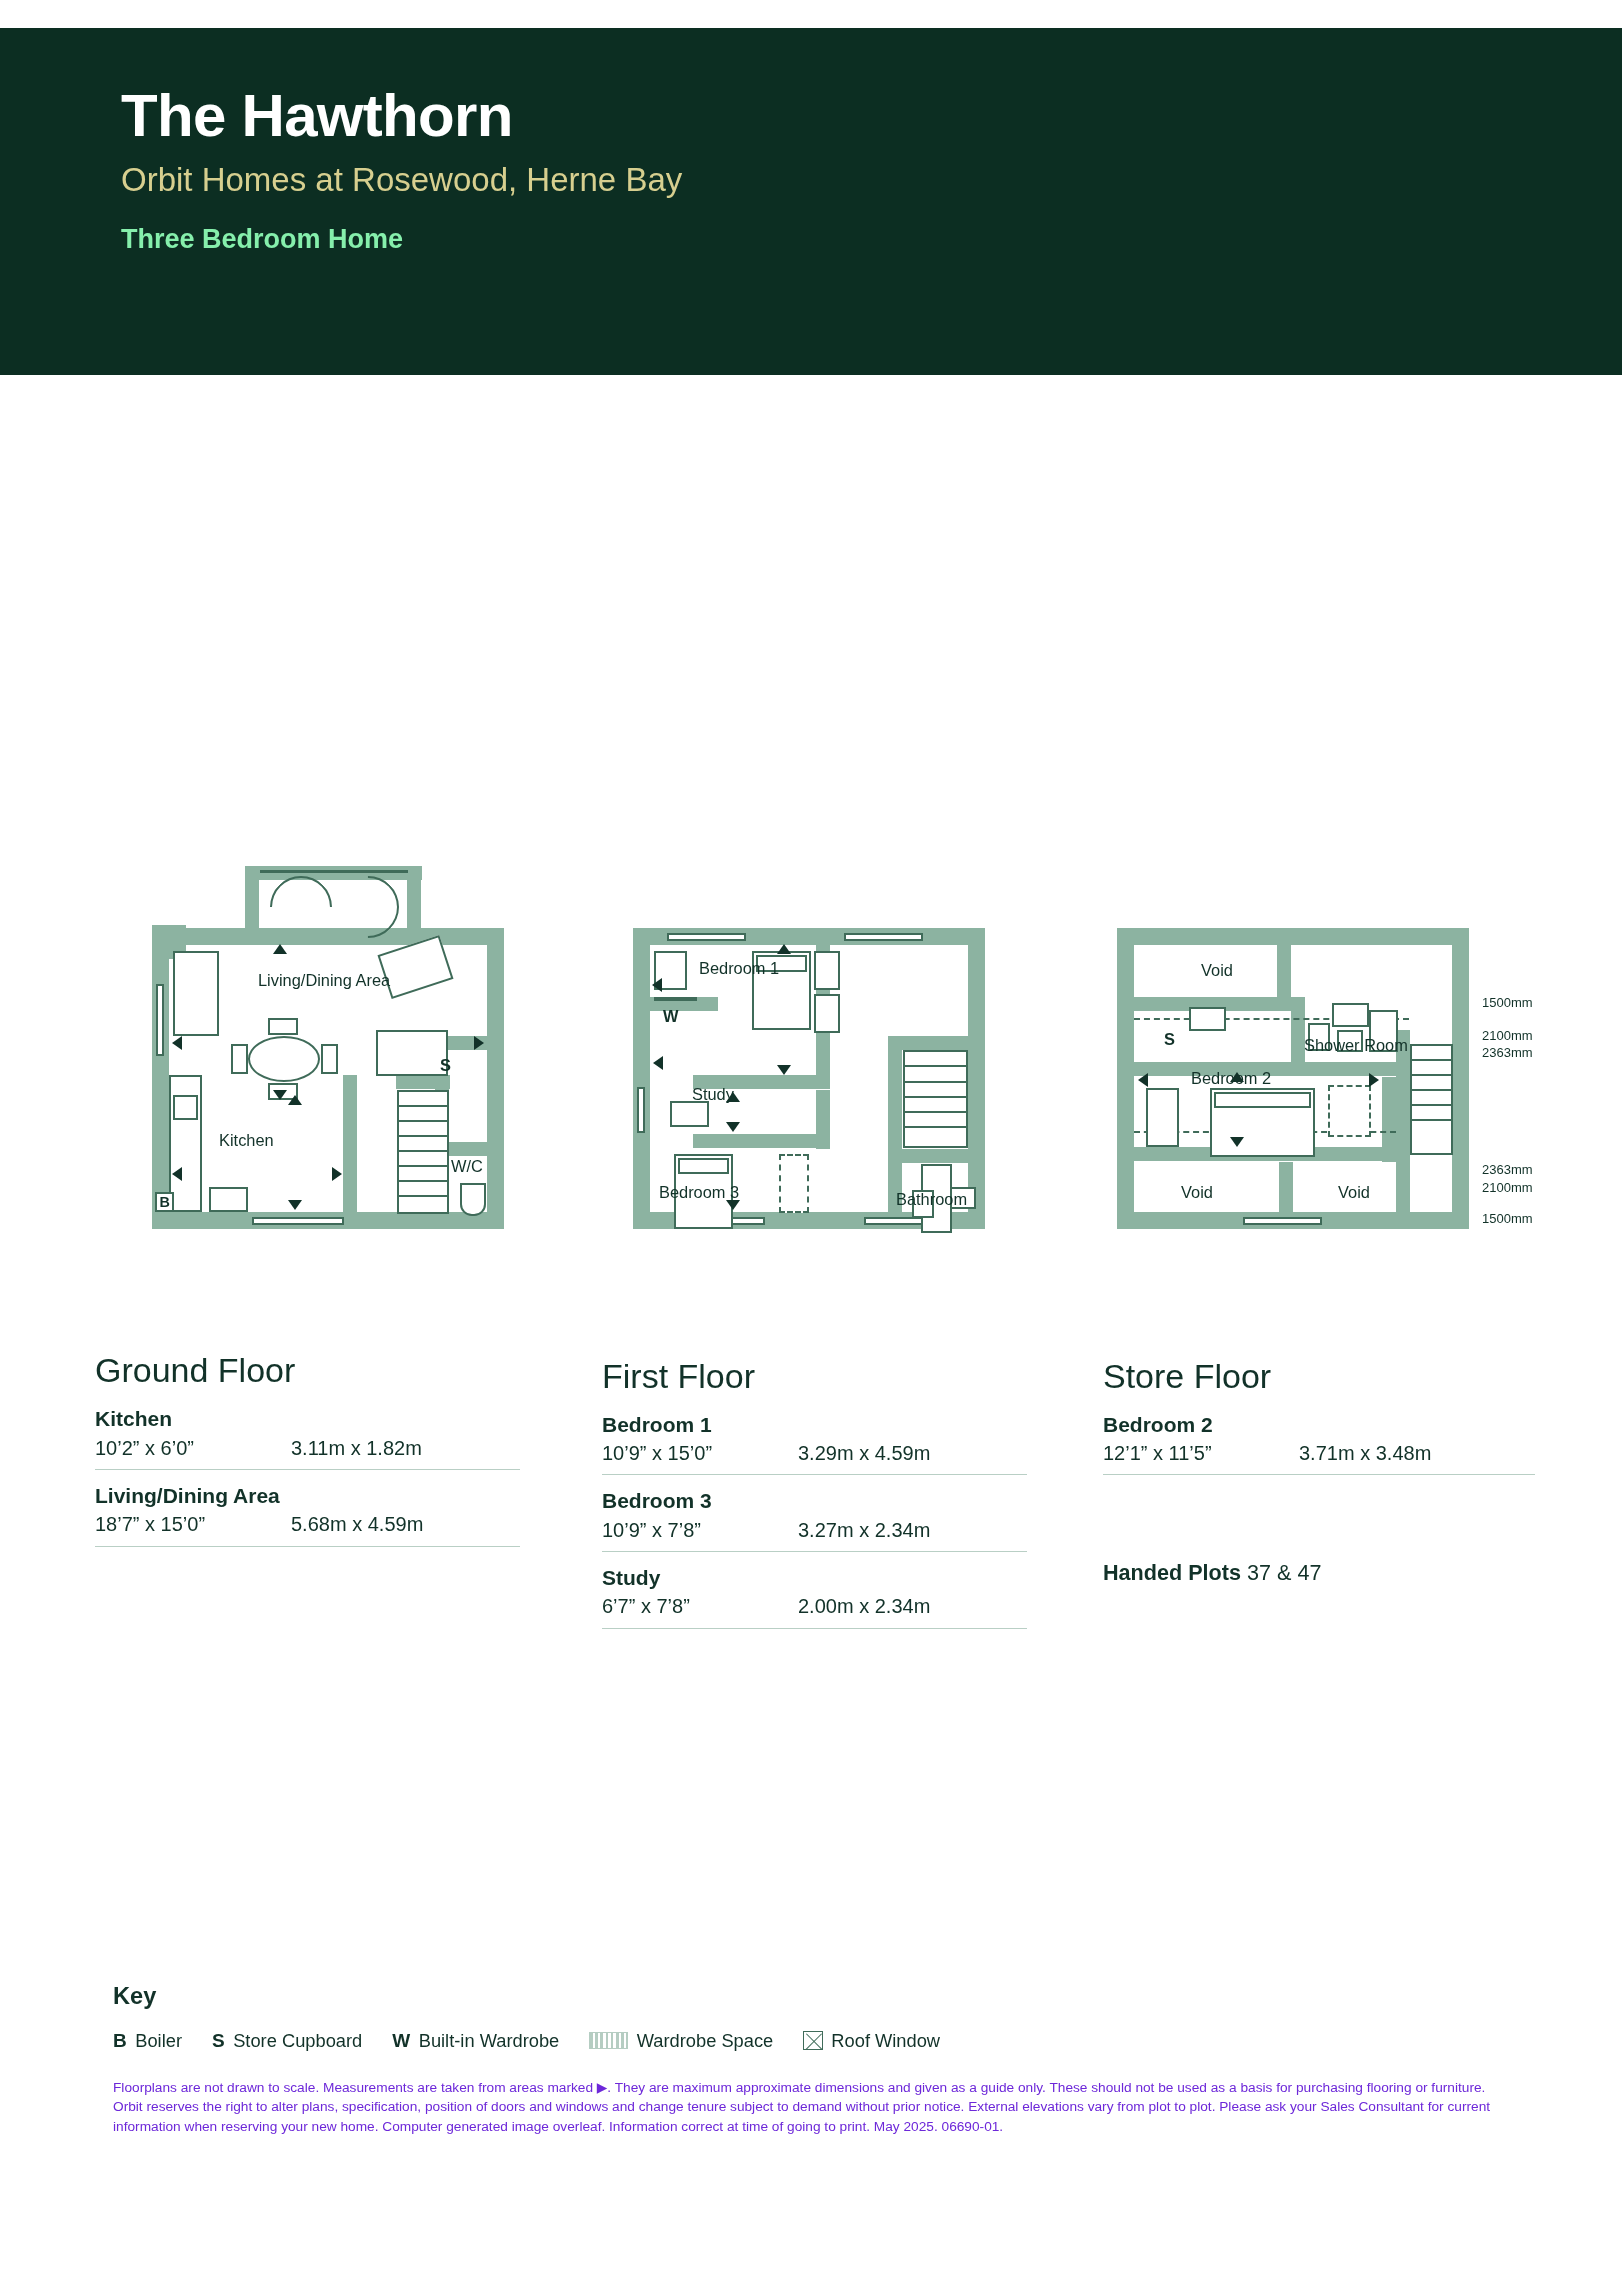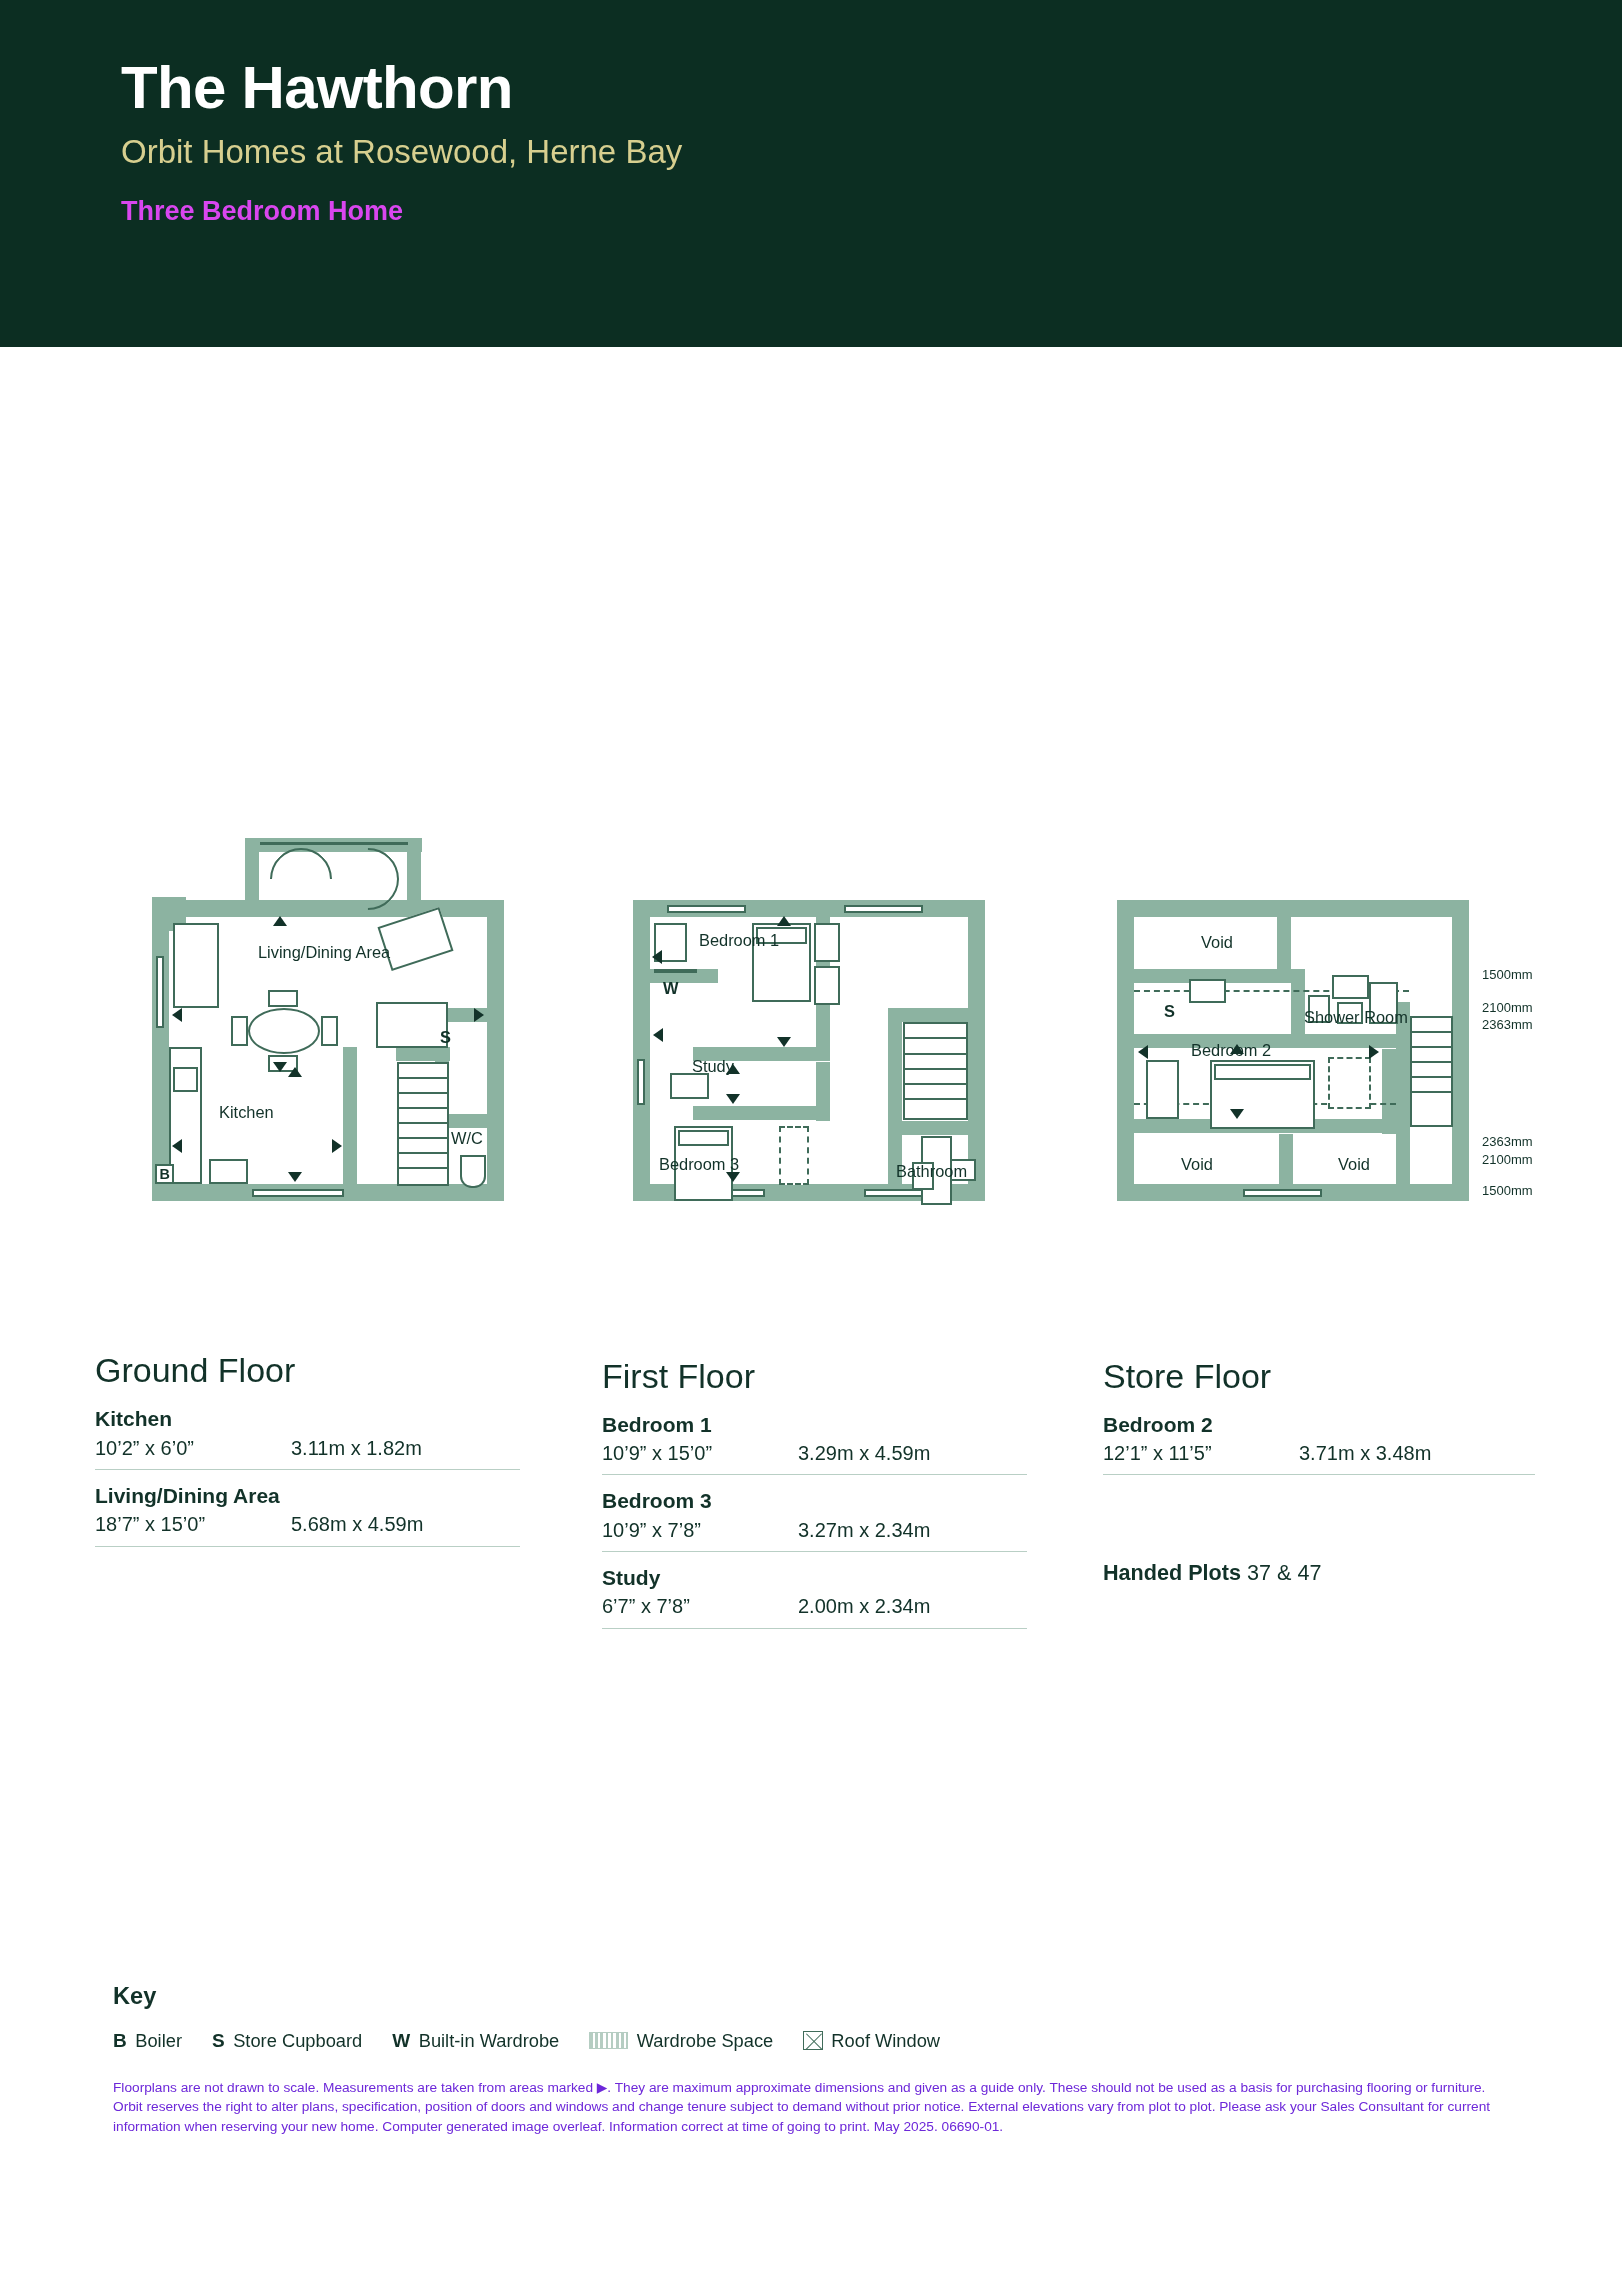--- a/index.html
+++ b/index.html
@@ -13,40 +13,41 @@
     position: relative;
     overflow: hidden;
   }
 
   
   .header {
     width: 100%;
     height: 347px;
     background: #0c2e22;
     padding: 56px 0 12px 121px;
+    margin-top: 28px;
   }
   .header h1 {
     margin: 0;
     font-size: 60px;
     font-weight: bold;
     color: #ffffff;
     letter-spacing: -0.7px;
     line-height: 1.05;
   }
   .header .subtitle {
     margin-top: 14.4px;
     font-size: 33px;
     color: #d7cf8f;
     font-weight: 400;
   }
   .header .bedrooms {
     margin-top: 25px;
     font-size: 27px;
     font-weight: bold;
-    color: #d946ef;
+    color: #86efac;
   }
   .header .plots {
     margin-top: 5.9px;
     font-size: 25px;
     color: #ffffff;
     font-weight: 400;
   }
 
   
   .plans {

